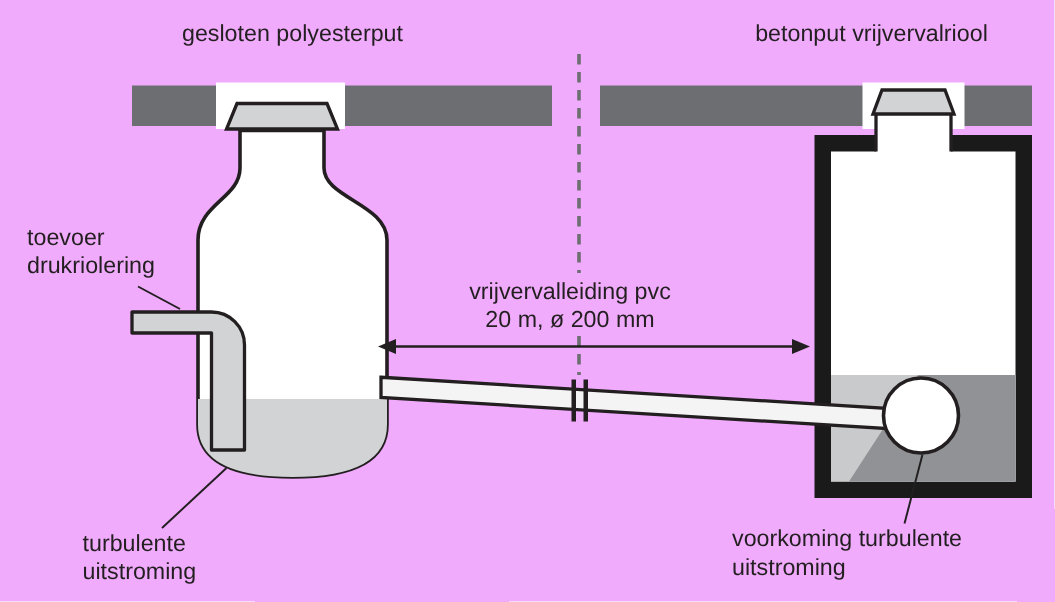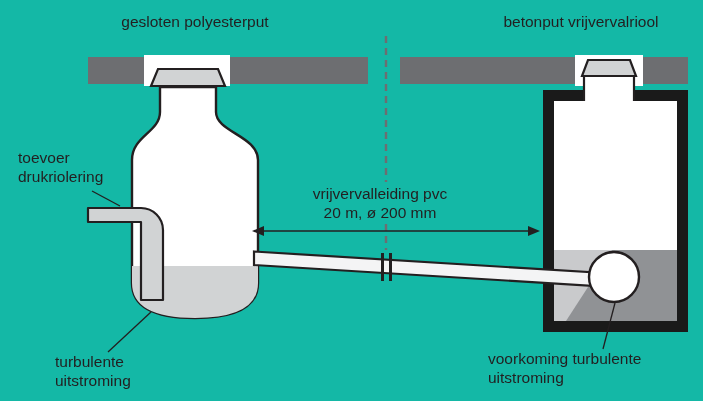--- a/index.html
+++ b/index.html
@@ -1,19 +1,19 @@
 <!DOCTYPE html>
 <html><head>
 <meta charset="utf-8">
 <style>
   html,body{margin:0;padding:0;background:#ffffff;}
   .canvas{
     position:relative;
     width:703px;height:401px;
-    background:#14b8a6;
+    background:#f0abfc;
     font-family:"Liberation Sans", sans-serif;
     overflow:hidden;
     text-align:center;
   }
   svg text{
     font-family:"Liberation Sans", sans-serif;
     font-size:15.5px;
     fill:#231f20;
   }
   .tc{text-anchor:middle;}

